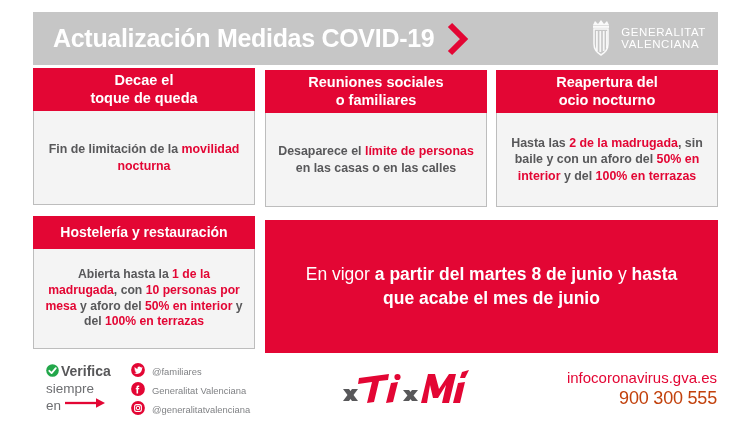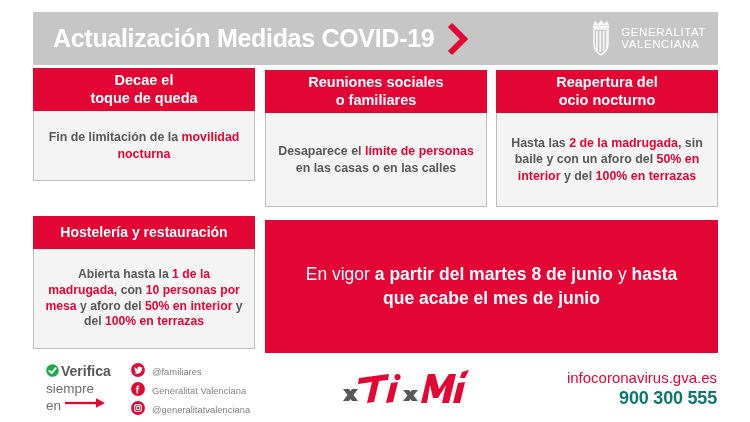--- a/index.html
+++ b/index.html
@@ -83,21 +83,21 @@
     text-align: center;
     display: flex;
     align-items: center;
     justify-content: center;
     padding: 8px 9px;
   }
   .card-body .hl { color: #e30634; }
 
   #card-decae       { left: 33px;  top: 68px;  width: 222px; }
   #card-decae .card-head { height: 43px; }
-  #card-decae .card-body { height: 70px; }
+  #card-decae .card-body { height: 94px; }
 
   #card-reuniones   { left: 265px; top: 70px; width: 222px; }
   #card-reuniones .card-head { height: 43px; }
   #card-reuniones .card-body { height: 94px; }
 
   #card-ocio        { left: 496px; top: 70px; width: 222px; }
   #card-ocio .card-head { height: 43px; }
   #card-ocio .card-body { height: 94px; }
 
   #card-hosteleria  { left: 33px;  top: 216px; width: 222px; }
@@ -186,23 +186,23 @@
     position: absolute;
     right: 33px; top: 368px;
     text-align: right;
   }
   .contact-web {
     color: #e30634;
     font-size: 15px;
     line-height: 1.3;
   }
   .contact-phone {
-    color: #0f766e;
+    color: #c2410c;
     font-size: 18px;
-    font-weight: bold;
+    font-weight: normal;
     line-height: 1.2;
     letter-spacing: -0.2px;
   }
 </style>
 </head>
 <body>
 
 <div id="poster">
 
   <div class="header-bar">

